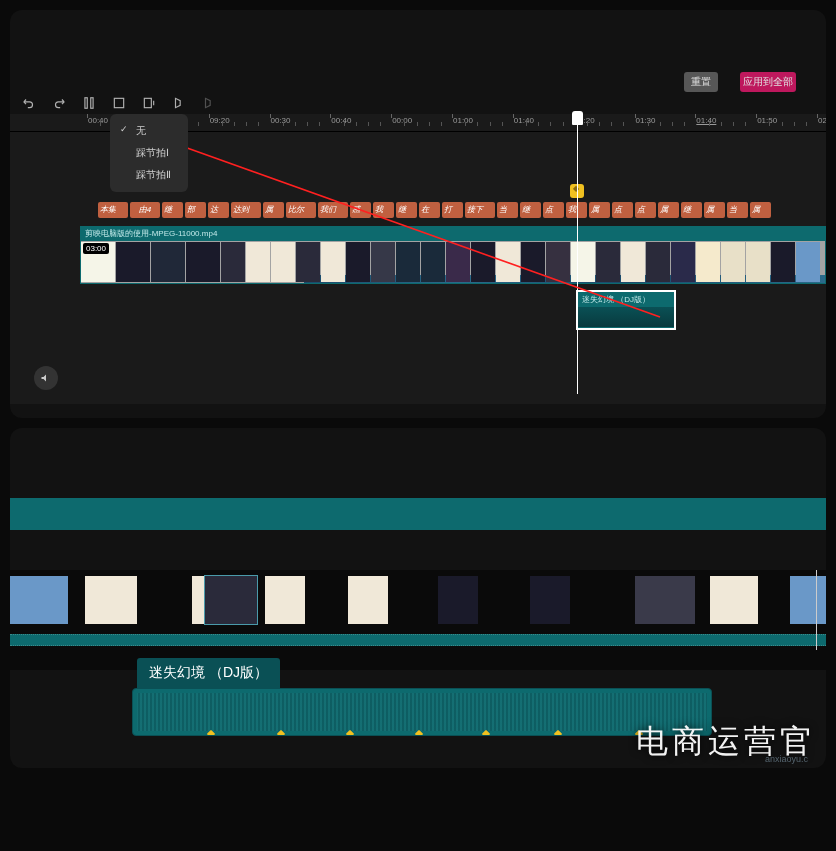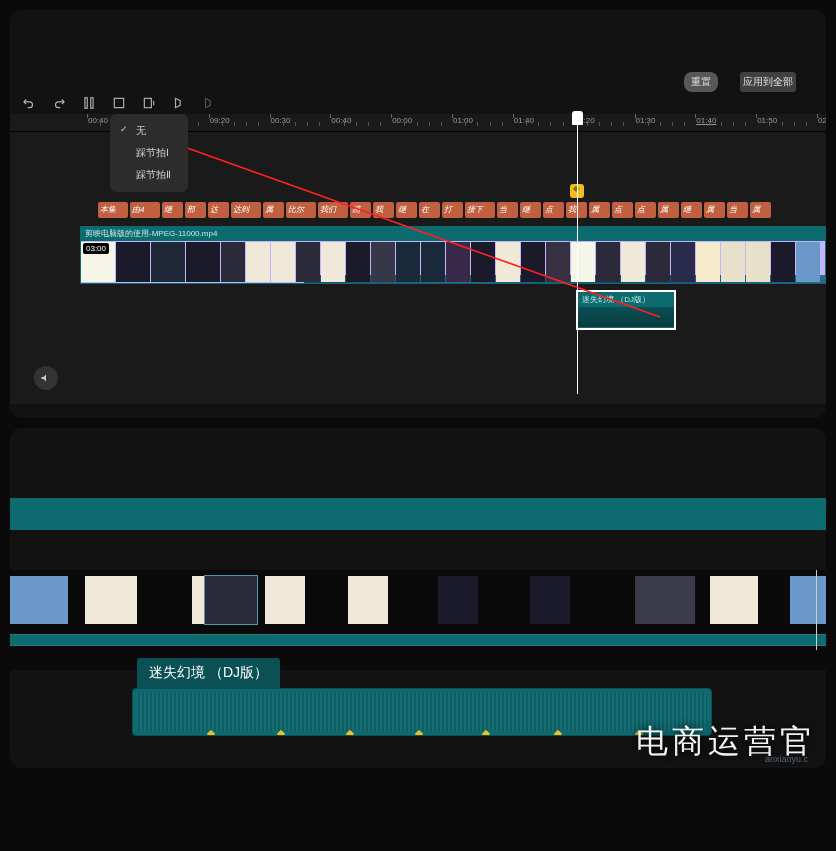--- a/index.html
+++ b/index.html
@@ -3,43 +3,43 @@
 <meta charset="utf-8">
 <style>
   * { margin: 0; padding: 0; box-sizing: border-box; }
   body { background: #0a0a0a; font-family: -apple-system, "Helvetica Neue", Arial, sans-serif; color: #e0e0e0; width: 836px; }
   .panel { background: #121212; border-radius: 12px; margin: 10px; overflow: hidden; position: relative; }
   .panel-top { height: 408px; }
   .panel-bottom { height: 340px; margin-top: 10px; }
 
   .top-header { height: 82px; position: relative; }
   .btn-reset, .btn-apply-all { position: absolute; top: 62px; height: 20px; font-size: 10px; border: none; border-radius: 3px; color: #e0e0e0; cursor: pointer; }
-  .btn-reset { right: 108px; width: 34px; background: #575757; border-radius: 8px; }
-  .btn-apply-all { right: 30px; width: 56px; background: #404040; }
+  .btn-reset { right: 108px; width: 34px; background: #575757; }
+  .btn-apply-all { right: 30px; width: 56px; background: #be185d; }
 
   .toolbar { height: 22px; padding: 2px 12px; display: flex; gap: 16px; align-items: center; }
   .tool-icon { width: 14px; height: 14px; display: inline-flex; align-items: center; justify-content: center; color: #b0b0b0; cursor: pointer; }
 
   .timeline-area { position: relative; height: 290px; background: #1a1a1a; }
   .ruler { position: relative; height: 18px; background: #1a1a1a; border-bottom: 1px solid #000; }
   .tick { position: absolute; top: 2px; font-size: 8px; color: #9a9a9a; }
   .tick::before { content: ''; position: absolute; top: -2px; left: -1px; width: 1px; height: 4px; background: #666; }
   .subtick { position: absolute; top: 8px; width: 1px; height: 4px; background: #555; }
 
   .dropdown { position: absolute; left: 100px; top: 0px; width: 78px; background: #2c2c2c; border-radius: 6px; padding: 6px 0; z-index: 50; }
   .dropdown-item { padding: 4px 12px 4px 26px; font-size: 10px; color: #d0d0d0; position: relative; cursor: pointer; }
   .dropdown-item.checked::before { content: '✓'; position: absolute; left: 10px; top: 4px; font-size: 9px; }
 
   .arrow-svg { position: absolute; left: 160px; top: 28px; width: 600px; height: 290px; pointer-events: none; z-index: 40; }
 
   .track-area { position: absolute; left: 70px; right: 0; top: 88px; }
   .text-track { height: 20px; position: relative; margin-bottom: 4px; font-style: italic; }
   .text-chip { position: absolute; height: 16px; background: #c06040; border-radius: 2px; font-size: 8px; color: #fff; line-height: 16px; padding: 0 2px; overflow: hidden; white-space: nowrap; }
 
-  .video-track { position: relative; height: 58px; border: 1px solid #0d6a6e; background: #c4b5fd; }
+  .video-track { position: relative; height: 58px; border: 1px solid #0d6a6e; background: #a3a3a3; }
   .video-header { height: 14px; background: #0d6a6e; font-size: 8px; color: #c0e8e8; padding: 1px 4px; }
   .video-body { height: 42px; display: flex; position: relative; }
   .duration-badge { position: absolute; left: 2px; top: 16px; background: #000; color: #fff; font-size: 8px; padding: 1px 3px; border-radius: 2px; z-index: 2; }
   .thumb { height: 40px; flex: 0 0 auto; background: #333; margin-right: 1px; position: relative; top: 1px; }
   .audio-wave-strip { position: absolute; bottom: 0; left: 30%; right: 0; height: 8px; background: linear-gradient(90deg, #1a4a6a 0%, #2a6a8a 30%, #1a4a6a 60%, #2a6a8a 100%); }
 
   .audio-clip { position: absolute; left: 566px; top: 176px; width: 100px; height: 40px; border: 2px solid #fff; background: #0d6a6e; z-index: 30; }
   .audio-clip-header { font-size: 8px; color: #c0e8e8; padding: 2px 4px; }
   .audio-clip-wave { height: 20px; background: linear-gradient(180deg, #0a5055 0%, #083a3e 100%); }
 
@@ -198,21 +198,21 @@
           <marker id="ah" markerWidth="8" markerHeight="8" refX="1" refY="3" orient="auto">
             <path d="M6,0 L0,3 L6,6 Z" fill="#ff2020"></path>
           </marker>
         </defs>
       <line x1="490" y1="175" x2="6" y2="2" stroke="#ff2020" stroke-width="1.6" marker-end="url(#ah)"></line>
     </svg>
 
     <div class="track-area">
       <div class="text-track" id="text-track">
           <div class="text-chip" style="left: 18px; width: 30px;">本集</div>
-          <div class="text-chip" style="left: 50px; width: 30px;">由4</div>
+          <div class="text-chip" style="left: 50px; width: 30px; text-align: center;">由4</div>
           <div class="text-chip" style="left: 82px; width: 21px;">继</div>
           <div class="text-chip" style="left: 105px; width: 21px;">部</div>
           <div class="text-chip" style="left: 128px; width: 21px;">达</div>
           <div class="text-chip" style="left: 151px; width: 30px;">达到</div>
           <div class="text-chip" style="left: 183px; width: 21px;">属</div>
           <div class="text-chip" style="left: 206px; width: 30px;">比尔</div>
           <div class="text-chip" style="left: 238px; width: 30px;">我们</div>
           <div class="text-chip" style="left: 270px; width: 21px;">感</div>
           <div class="text-chip" style="left: 293px; width: 21px;">我</div>
           <div class="text-chip" style="left: 316px; width: 21px;">继</div>

